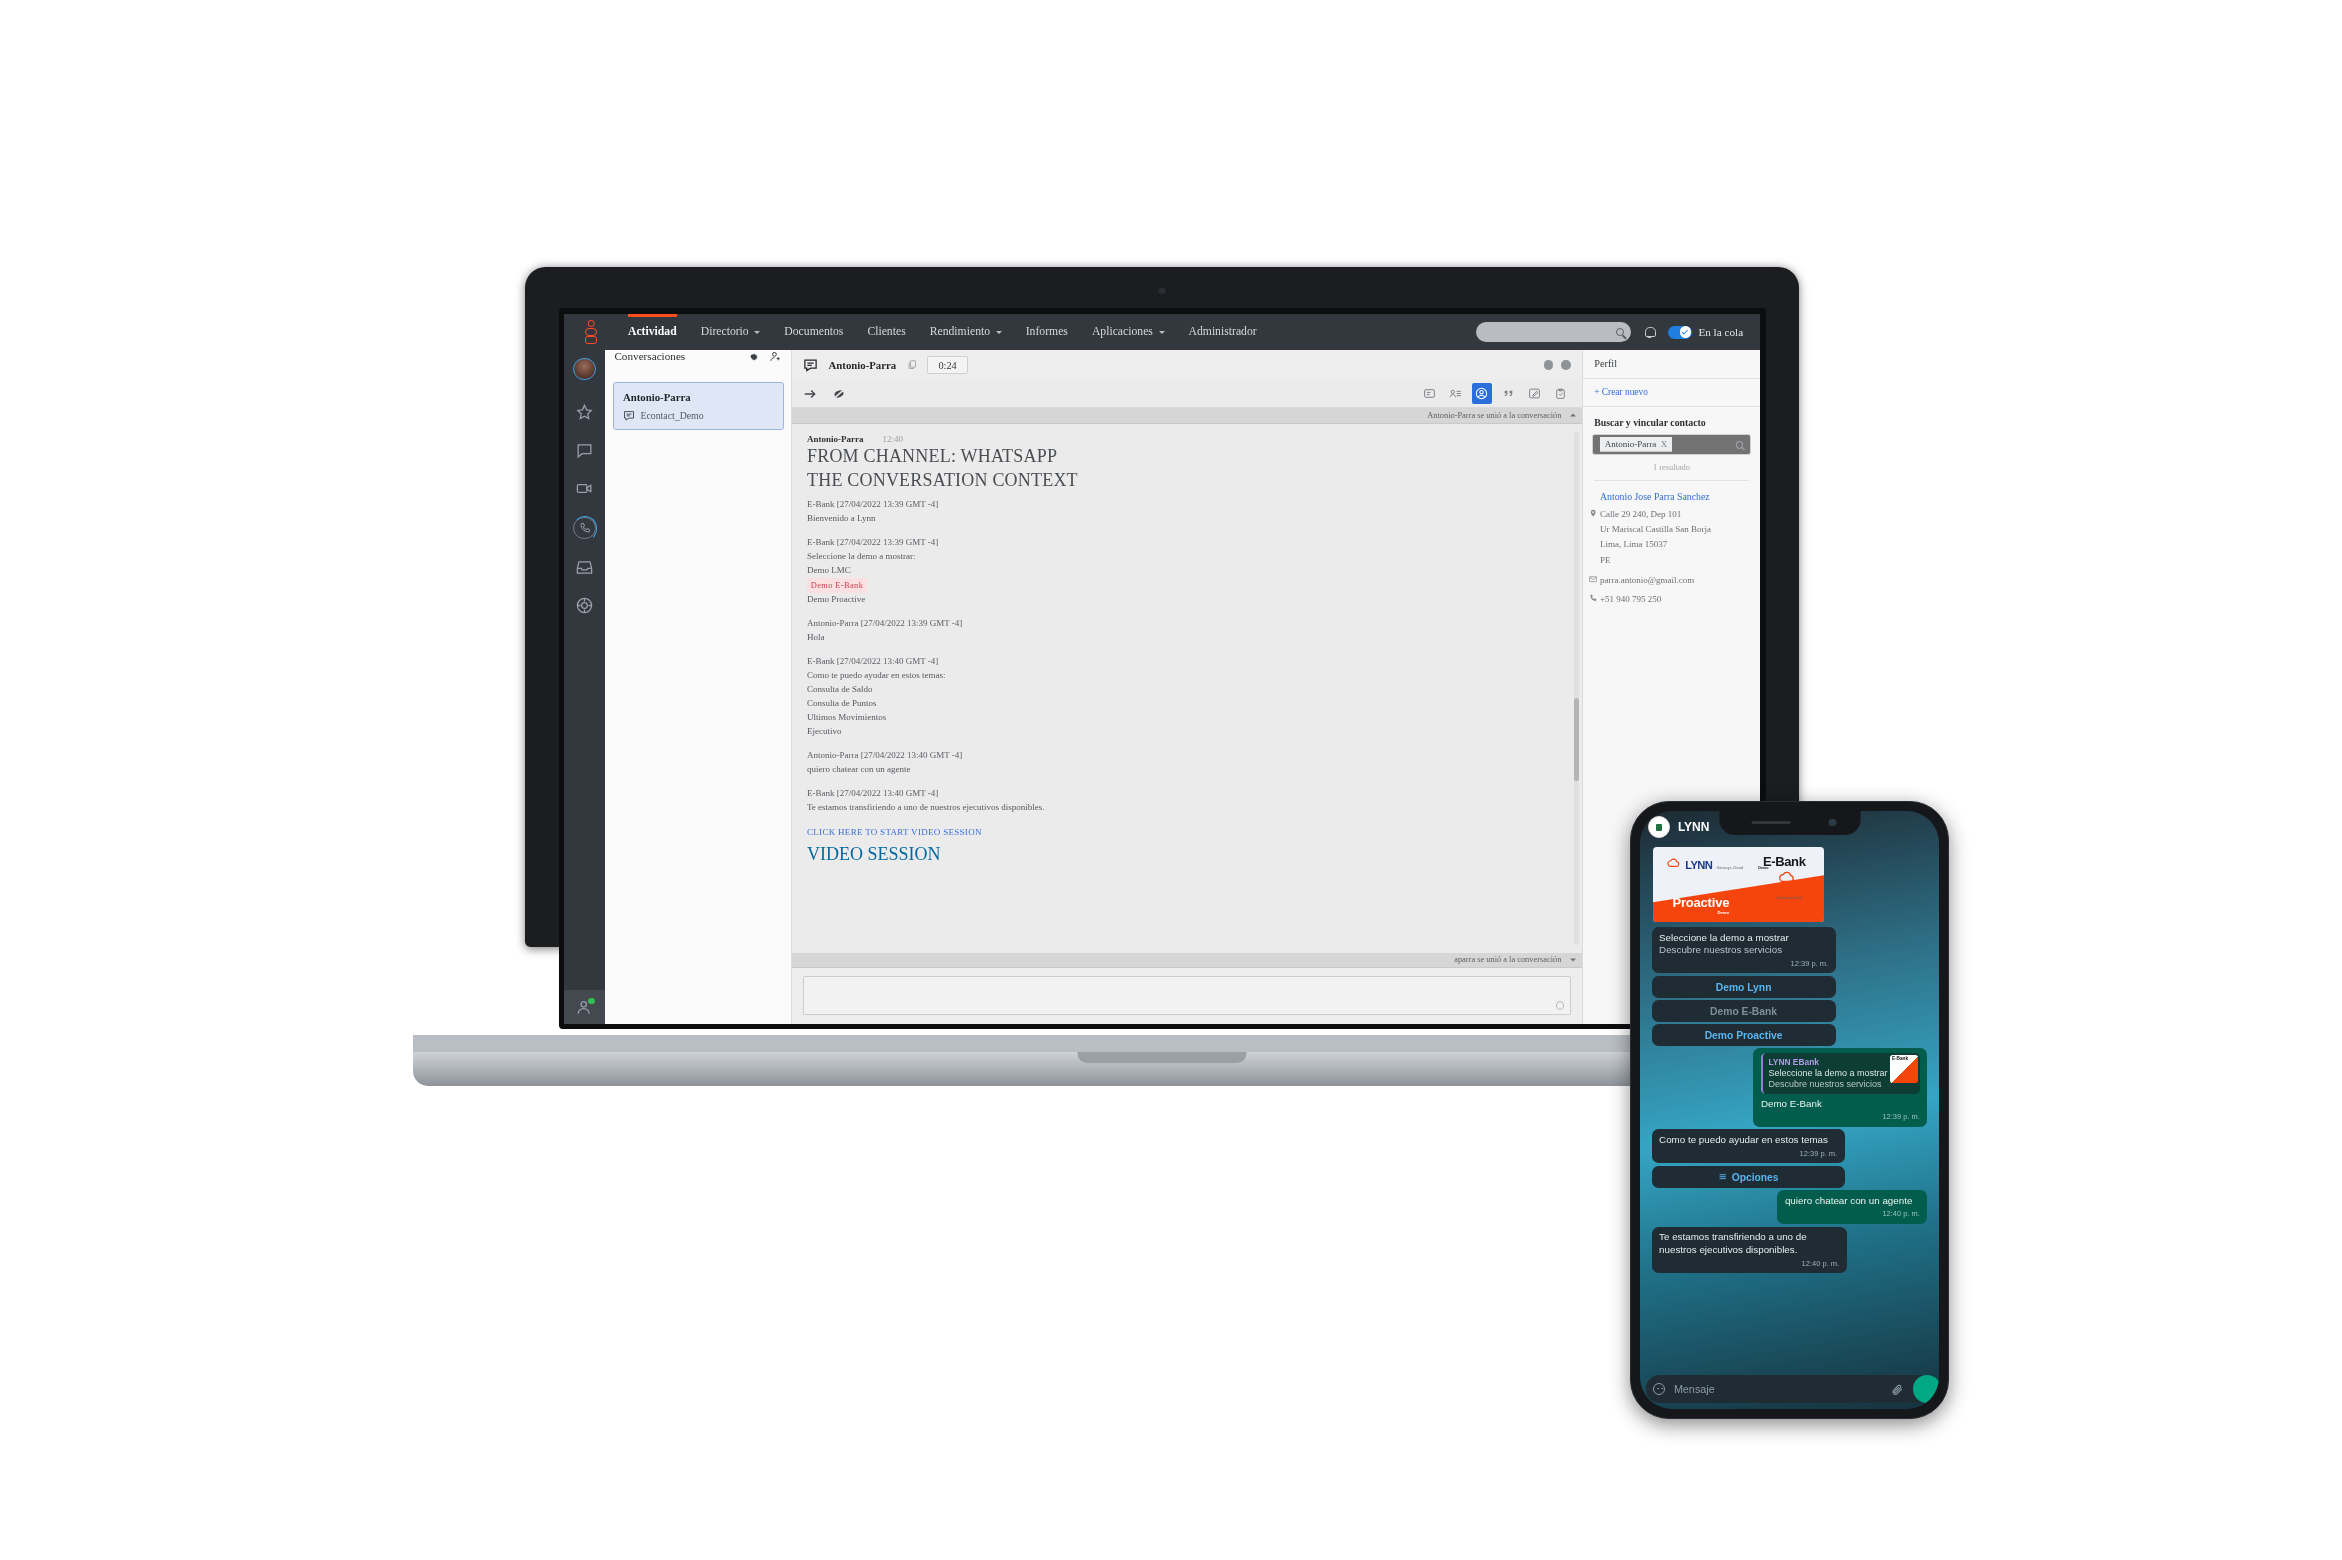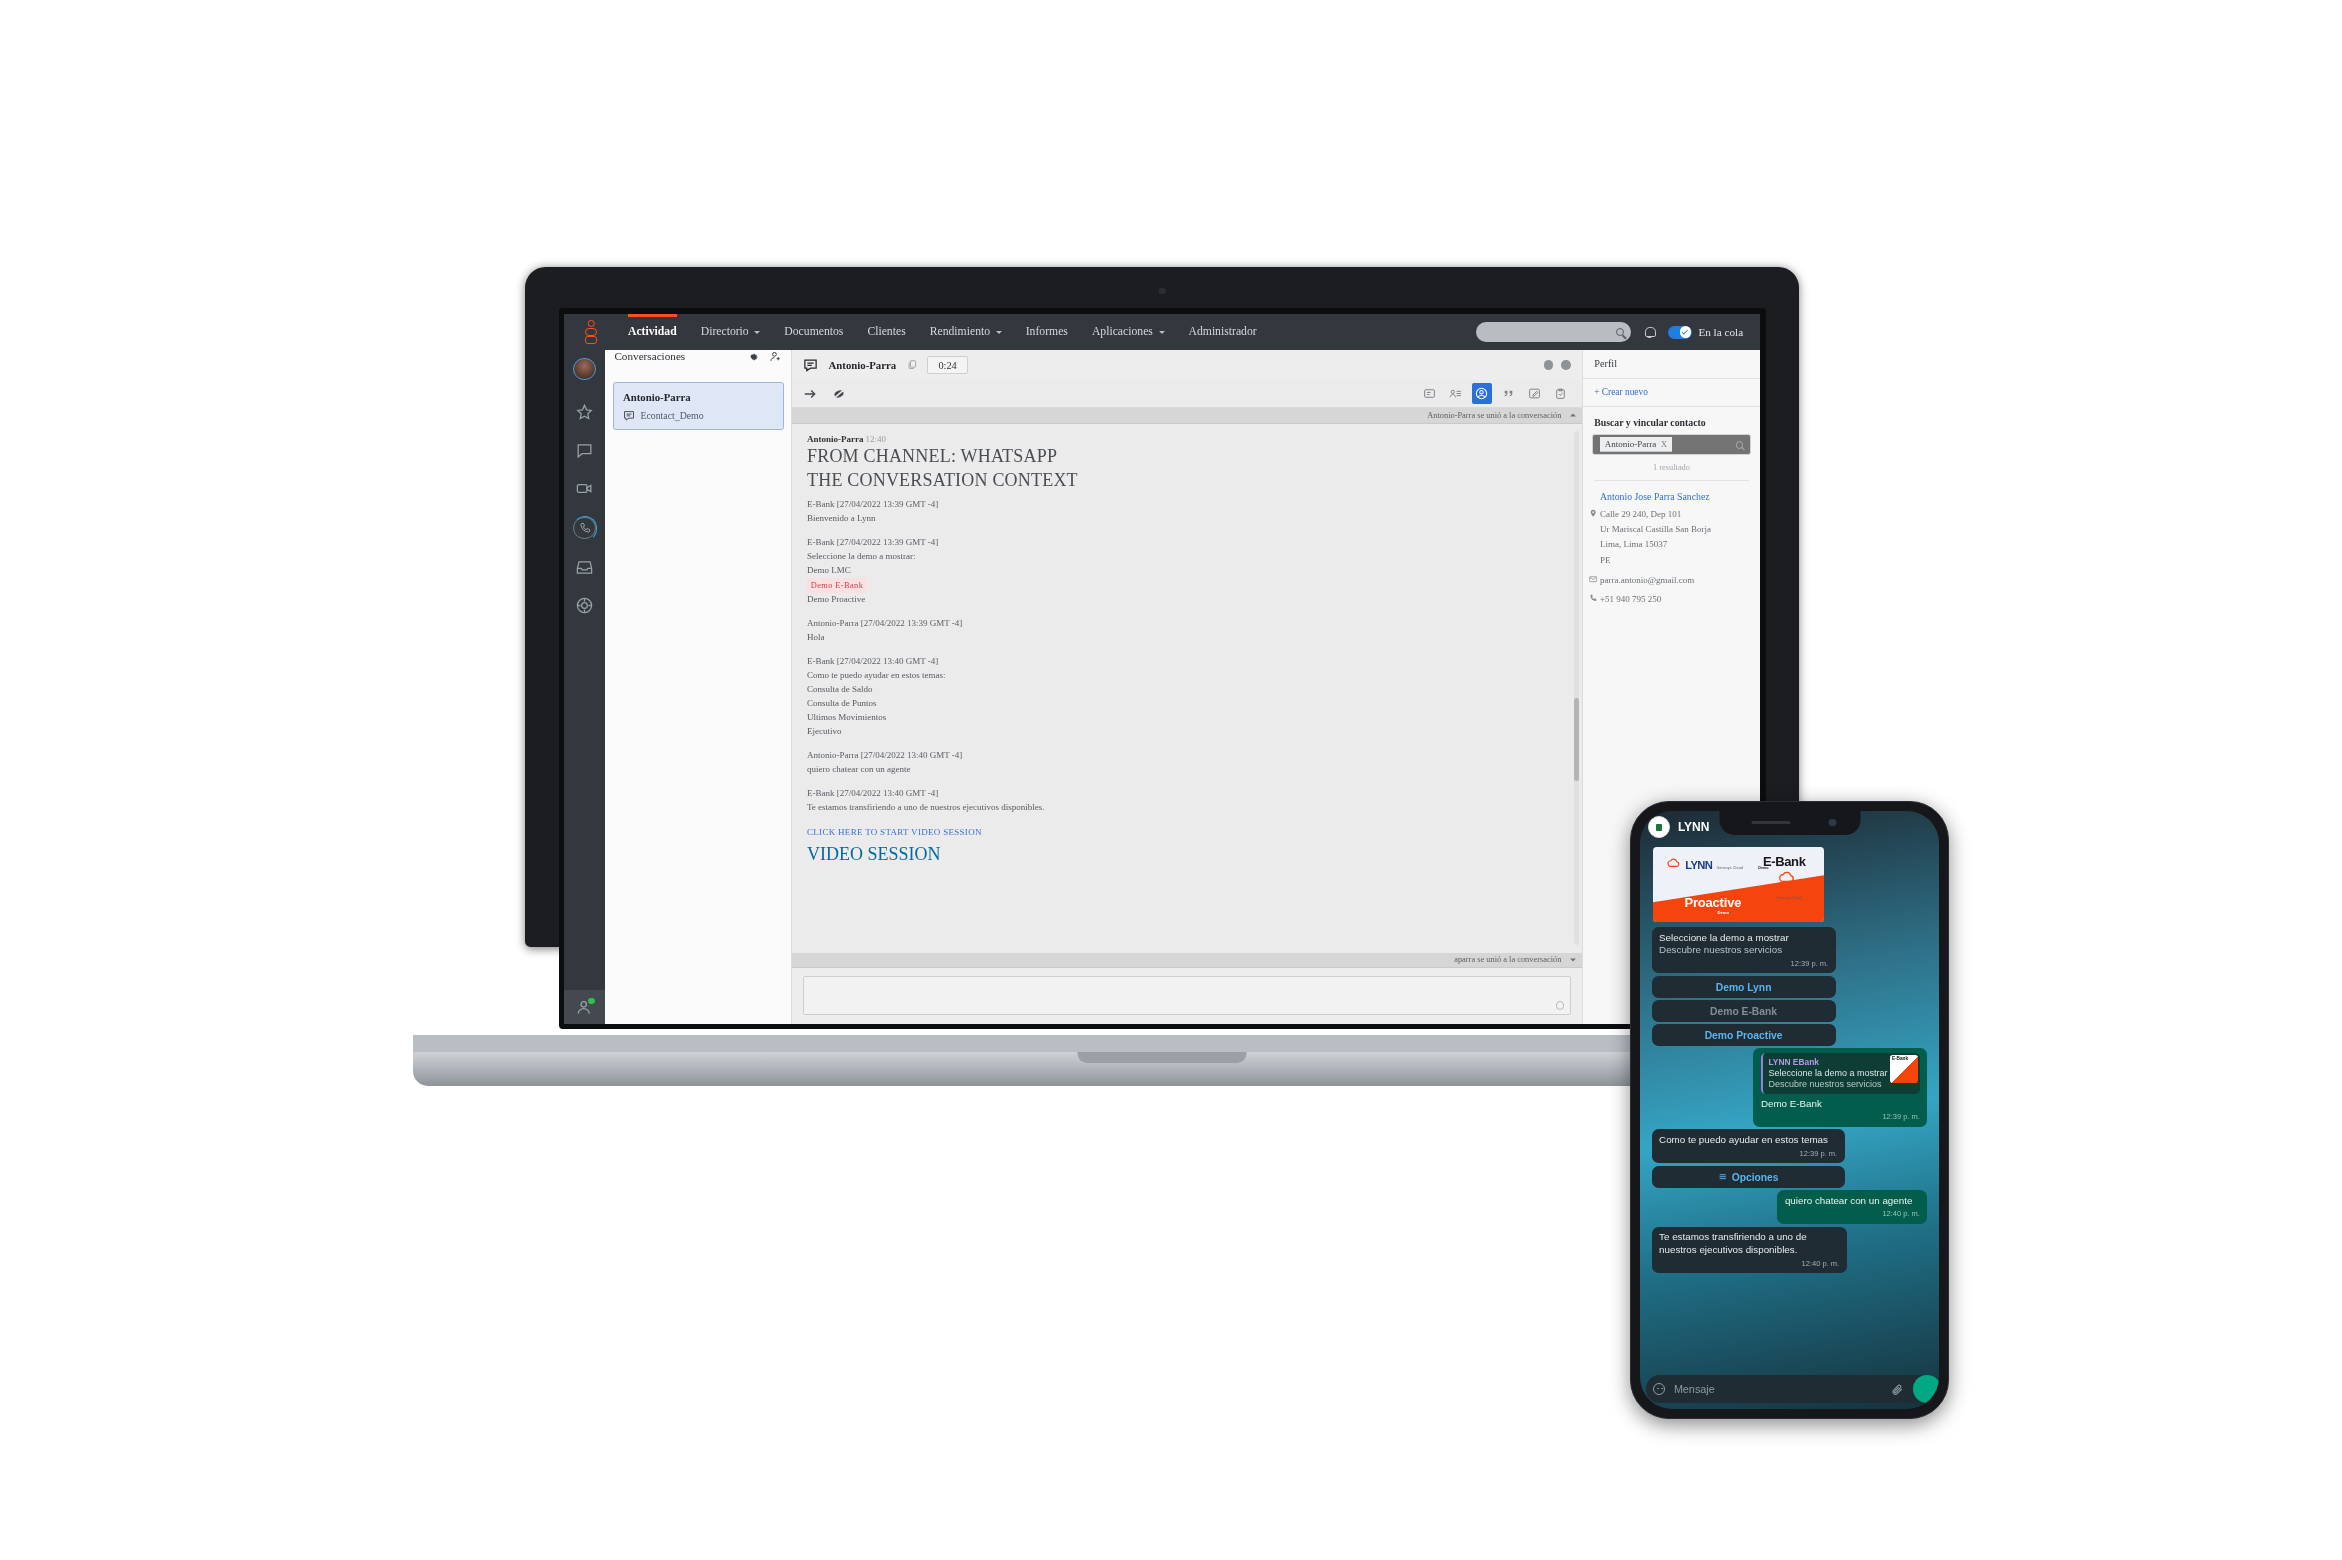--- a/index.html
+++ b/index.html
@@ -151,21 +151,21 @@
     padding: 2.8px 20.6px 2.8px 0; position: relative; border-bottom:0.9px solid #c9c9c9;
   }
   .join-bar .arr{position:absolute;right:5.6px;top:50%;transform:translateY(-50%);width:0;height:0;border-left:3.3px solid transparent;border-right:3.3px solid transparent;border-bottom:3.7px solid #6e7378;}
   .join-bar.bottom .arr{border-bottom:none;border-top:3.7px solid #6e7378;}
 
   .transcript {
     flex: 1; background: #ebebeb; overflow: hidden; position: relative;
     padding: 10.3px 15px 0 15px; min-height: 0;
   }
   .msg-meta { font-size: 9px; color: #2e3237; font-weight: bold; }
-  .msg-meta .time { color: #9a9ea3; font-weight: normal; margin-left: 2px; }
+  .msg-meta .time { color: #9a9ea3; font-weight: normal; margin-left: 19px; }
   .big-line { font-size: 18px; color: #4a4e53; letter-spacing: 0.2px; line-height: 1.35; font-weight: 400; }
   .blk { margin-top: 10.3px; }
   .lbl { font-size: 9px; color: #5b6066; line-height: 1.55; }
   .txt { font-size: 9px; color: #55595f; line-height: 1.55; }
   .hl { display: inline-block; background: #fbe0e2; color: #d0414e; font-size: 8.4px; padding: 0.9px 3.7px; letter-spacing:0.4px;}
   .vlink { font-size: 9px; color: #3a6fd8; letter-spacing: 0.3px; margin-top: 12px; display:block;}
   .vsession { font-size: 18px; color: #0369a1; margin-top: 6.6px; }
 
   .scrollbar-v {
     position: absolute; right: 2.8px; top: 7.5px; width: 5.6px; height: calc(100% - 15px);
@@ -243,21 +243,21 @@
   .card-img .lynn { position: absolute; left: 13px; top: 7.5px; display:flex; align-items:center; gap:2.8px;}
   .card-img .lynn .cloud { width: 16px; height: 11.2px; }
   .card-img .lynn .cloud svg{width:16px;height:11.2px;display:block;}
   .card-img .lynn .lt { font-size: 11.2px; font-weight: bold; color: #1b3b8f; letter-spacing: -0.6px; line-height:1;}
   .card-img .lynn .sub { font-size: 3.7px; color: #5a5f66; letter-spacing:0.1px;}
   .card-img .ebank { position: absolute; right: 19px; top: 6.6px; font-size: 13px; font-weight: bold; color: #16181b; letter-spacing:-0.4px;}
   .card-img .ebdemo{position:absolute;right:56px;top:19px;font-size:3.7px;font-weight:bold;color:#1a1c1f;}
   .card-img .gc { position: absolute; right: 22.5px; top: 24px; text-align:center;}
   .card-img .gc svg{width:20.6px;height:14px;display:block;}
   .card-img .gc span{font-size:3.7px;color:#5a5f66;}
-  .card-img .proactive { position: absolute; left: 31px; bottom: 12px; color: #fff; font-size: 13px; font-weight: bold; letter-spacing:-0.2px;}
+  .card-img .proactive { position: absolute; left: 19px; bottom: 12px; color: #fff; font-size: 13px; font-weight: bold; letter-spacing:-0.2px;}
   .card-img .prodemo { position: absolute; left: 64px; bottom: 7.5px; color: #fff; font-size: 4.2px; font-weight: bold;}
 
   .wa-dark {
     background: #1f2c33; color: #e6ecef; border-radius: 6.6px; padding: 4.7px 7.5px;
     max-width: 184px; margin: 0 0 2.8px 5.6px; font-size: 9.8px; line-height: 1.3;
   }
   .wa-dark .t { display:block; color:#9fb0b8; font-size:7.5px; text-align:right; margin-top:1.9px;}
   .wa-dark .sub2 { color:#b6c3c9; }
   .wa-btn {
     background: #1f2c33; color: #5ab4f0; border-radius: 6.6px; padding: 5.6px 0;

